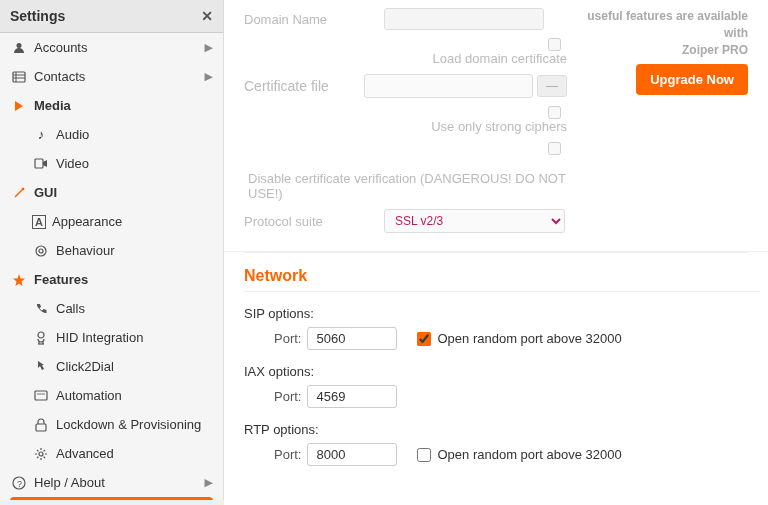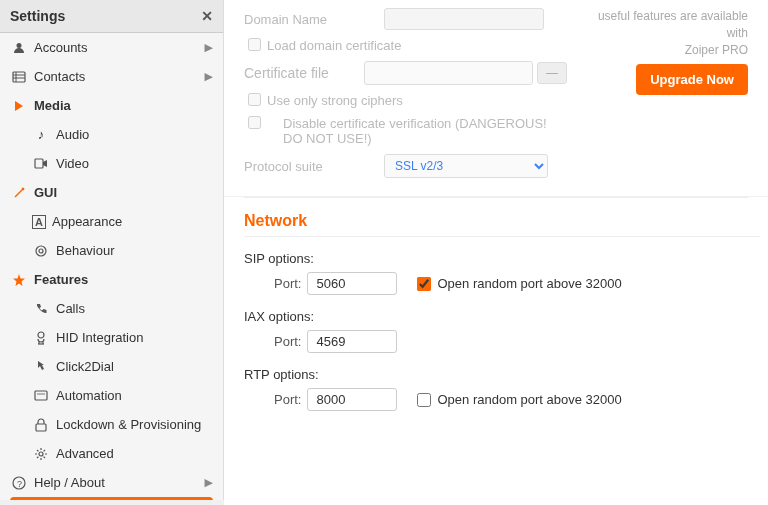--- a/index.html
+++ b/index.html
@@ -90,20 +90,21 @@
     }
     .upgrade-box {
       text-align: right;
     }
     .upgrade-text {
       font-size: 12px;
       color: #aaa;
       line-height: 1.4;
       text-align: right;
       margin-bottom: 6px;
+      font-weight: bold;
     }
     .upgrade-btn {
       background: #f60;
       color: white;
       border: none;
       padding: 8px 14px;
       border-radius: 4px;
       font-size: 13px;
       font-weight: bold;
       cursor: pointer;
@@ -129,24 +130,25 @@
       background: #fafafa;
       width: 160px;
     }
     .field-input.disabled {
       background: #f5f5f5;
       color: #ccc;
     }
 
     .checkbox-row {
       display: flex;
-      align-items: flex-start;
+      align-items: flex-end;
       margin-bottom: 8px;
       color: #bbb;
       padding-left: 4px;
+      flex-direction: column;
     }
     .checkbox-row input[type=checkbox] {
       margin-right: 6px;
     }
 
     .select-row {
       display: flex;
       align-items: center;
       margin-bottom: 10px;
       color: #bbb;
@@ -449,21 +451,21 @@
           <span>Use only strong ciphers</span>
         </div>
 
         <div class="checkbox-row" style="color:#bbb;gap:16px;">
           <input type="checkbox" disabled="" style="">
           <span>Disable certificate verification (DANGEROUS! DO NOT USE!)</span>
         </div>
 
         <div class="select-row" style="margin-top:4px;">
           <span class="select-label" style="color:#bbb;">Protocol suite</span>
-          <select class="select-field" style="color:#3b82f6; width:164px;">
+          <select class="select-field" style="color:#be185d; width:181px;">
             <option value="SSL v2/3">SSL v2/3</option>
           </select>
         </div>
       </div>
 
       <div class="upgrade-box" style="margin-left:20px; min-width:160px;">
         <div class="upgrade-text">useful features are available with<br>Zoiper PRO</div>
         <button class="upgrade-btn">Upgrade Now</button>
       </div>
     </div>

